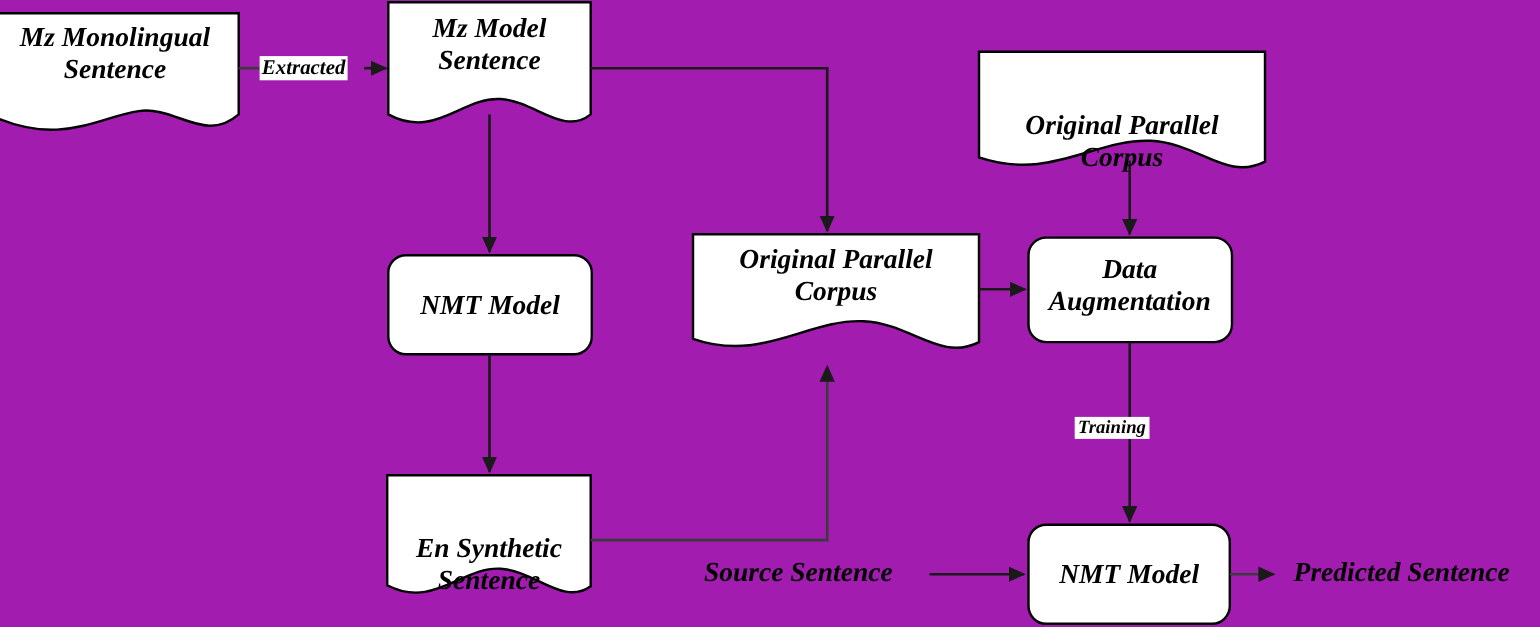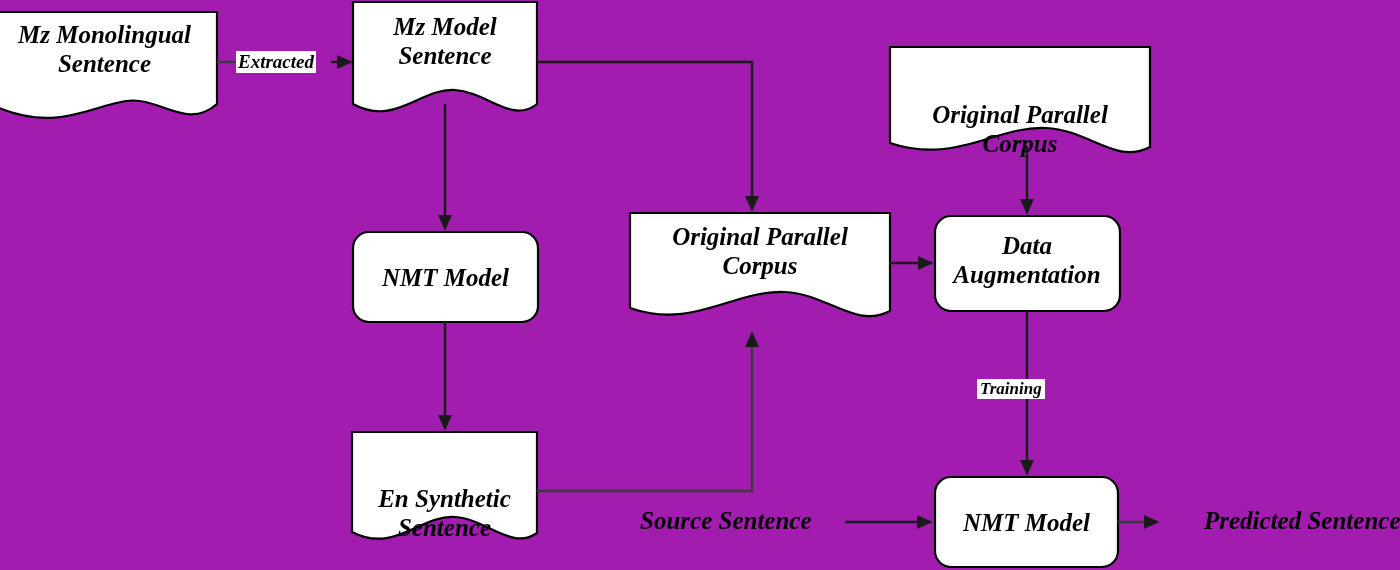--- a/index.html
+++ b/index.html
@@ -161,15 +161,15 @@
   <div class="node-label" style="left:935px; top:508px; width:183px; font-size:25px;">
     <div>NMT Model</div>
   </div>
 
   <div class="edge-label" style="left:236px; top:51px; font-size:19px; background:#ffffff; padding:0 2px;">Extracted</div>
 
   <div class="edge-label" style="left:977px; top:379px; font-size:17px; background:#ffffff; padding:0 3px;">Training</div>
 
   <div class="free-label" style="left:640px; top:507px; font-size:25px;">Source Sentence</div>
 
-  <div class="free-label" style="left:1204px; top:507px; font-size:25px;">Predicted Sentence</div>
+  <div class="free-label" style="left:1176px; top:507px; font-size:25px;">Predicted Sentence</div>
 
 </div>
 
 </body></html>

